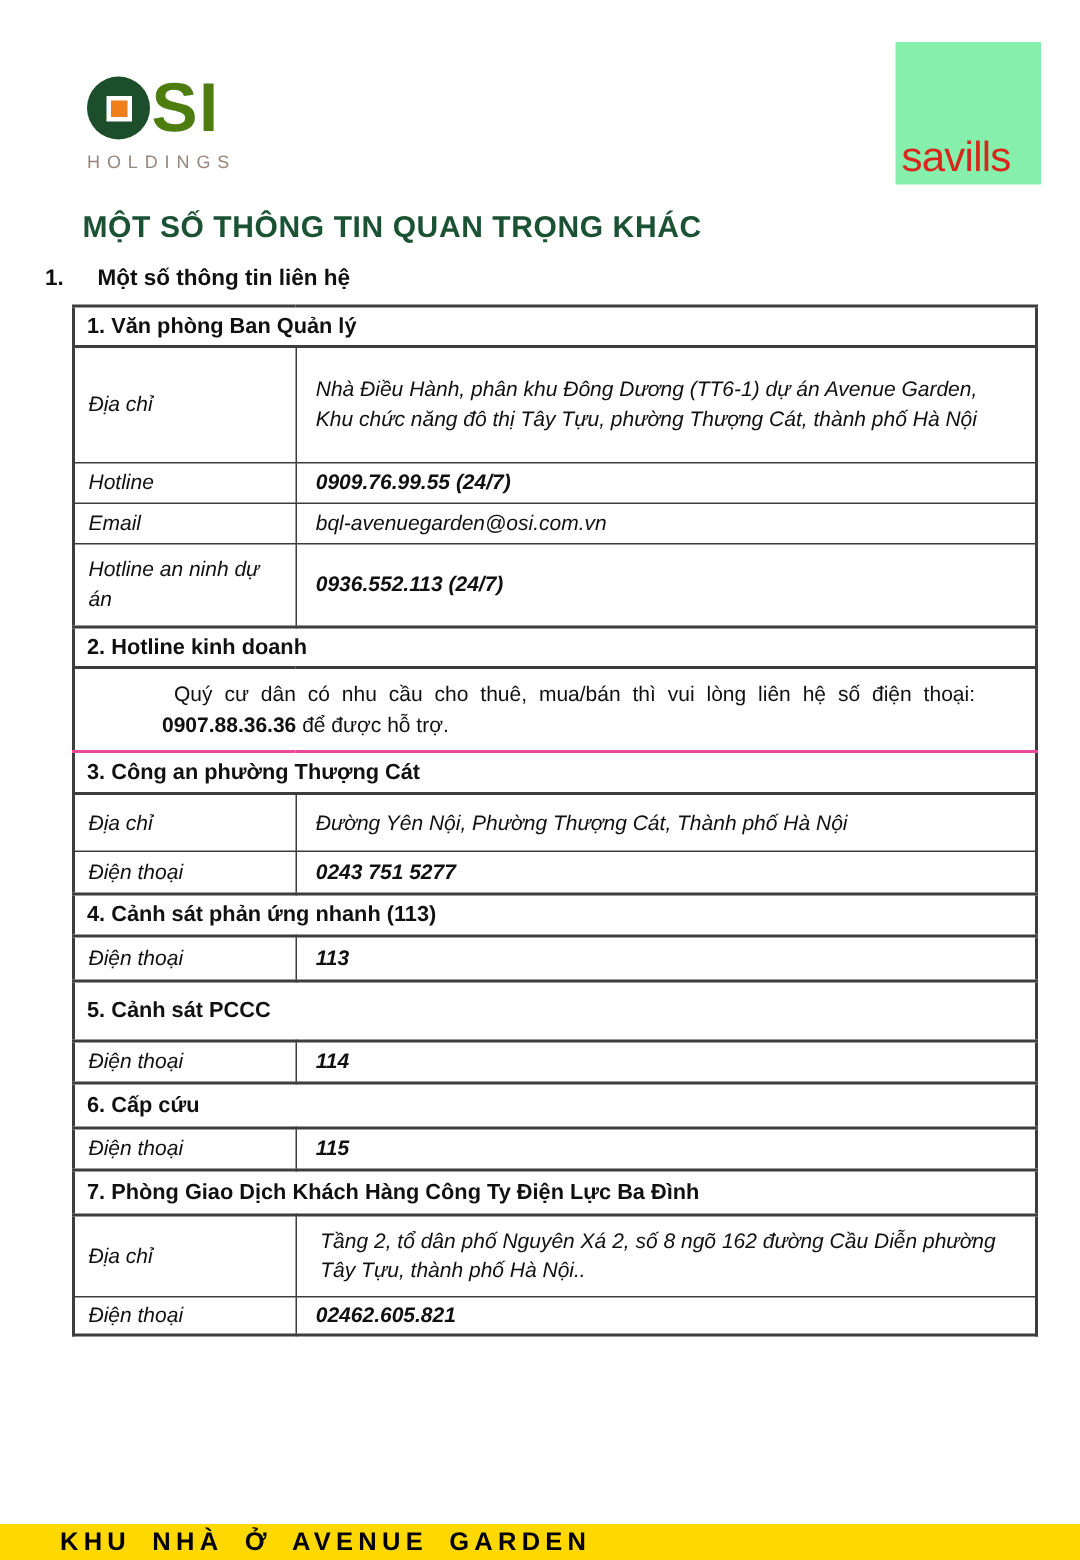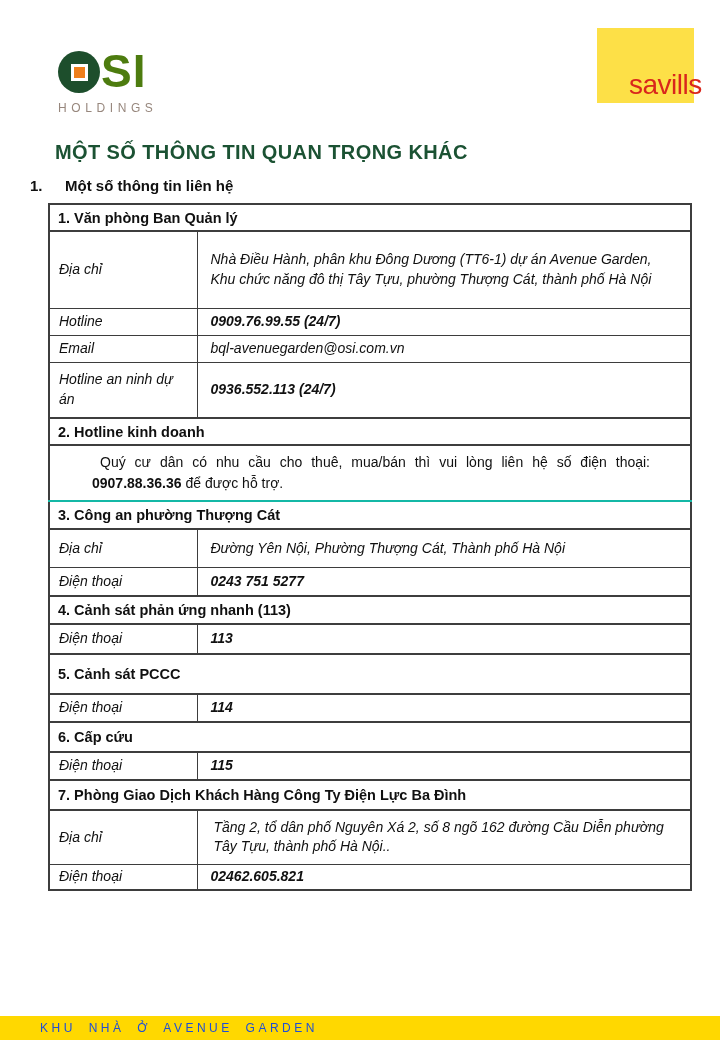--- a/index.html
+++ b/index.html
@@ -23,22 +23,22 @@
     font-size:46px; font-weight:bold; color:#4d7c0f; line-height:0.9;
     letter-spacing:1px; margin-left:1px;
   }
   .osi-holdings {
     margin-top:7px; font-size:12px; letter-spacing:4.6px; color:#97877d;
     font-weight:normal; white-space:nowrap;
   }
 
   
   .savills {
-    position:absolute; left:597px; top:28px; width:97px; height:75px;
-    background:#fde047; display:flex; align-items:flex-end;padding-left:28px;
+    position:absolute; left:597px; top:28px; width:97px; height:95px;
+    background:#86efac; display:flex; align-items:flex-end;
   }
   .savills-text {
     color:#d9261c; font-size:28px; line-height:1; padding:0 0 4px 4px;
     letter-spacing:-0.5px;
   }
 
   
   .title {
     position:absolute; left:55px; top:141px; font-size:20px; font-weight:bold;
     color:#1b5233; letter-spacing:0.4px; white-space:nowrap;text-align:center;
@@ -60,33 +60,33 @@
     padding:2px 10px; line-height:1.38; color:#101010;
   }
   .contact td.sec {
     border-top:2px solid #3d3d3d; border-bottom:2px solid #3d3d3d;
     font-weight:bold; font-size:14.5px; padding-left:8px;
   }
   .contact td.lbl { font-style:italic; padding-left:9px; }
   .contact td.val { font-style:italic; padding-left:13px; padding-right:14px; }
   .contact td.val.b { font-weight:bold; }
   .contact td.para {
-    border-top:2px solid #3d3d3d; border-bottom:2px solid #14b8a6;
-    padding:6px 40px 6px 42px; text-align:justify; text-indent:8px; line-height:1.5;
+    border-top:2px solid #3d3d3d; border-bottom:2px solid #ec4899;
+    padding:6px 40px 6px 58px; text-align:justify; text-indent:8px; line-height:1.5;
   }
   .contact td.para .ph { font-weight:bold; }
 
   
   .footer {
     position:absolute; left:0; bottom:0; width:720px; height:24px;
     background:#ffd800; display:flex; align-items:center; padding-left:40px;
   }
   .footer-text {
-    font-size:12px; color:#1d4ed8; letter-spacing:3.5px; word-spacing:6px;
-    font-weight:normal; white-space:nowrap;
+    font-size:17px; color:#000000; letter-spacing:3.5px; word-spacing:6px;
+    font-weight:bold; white-space:nowrap;
   }
 </style>
 </head>
 <body>
 
 <div class="page">
 
   <div class="osi">
     <div class="osi-row">
       <span class="osi-o">

